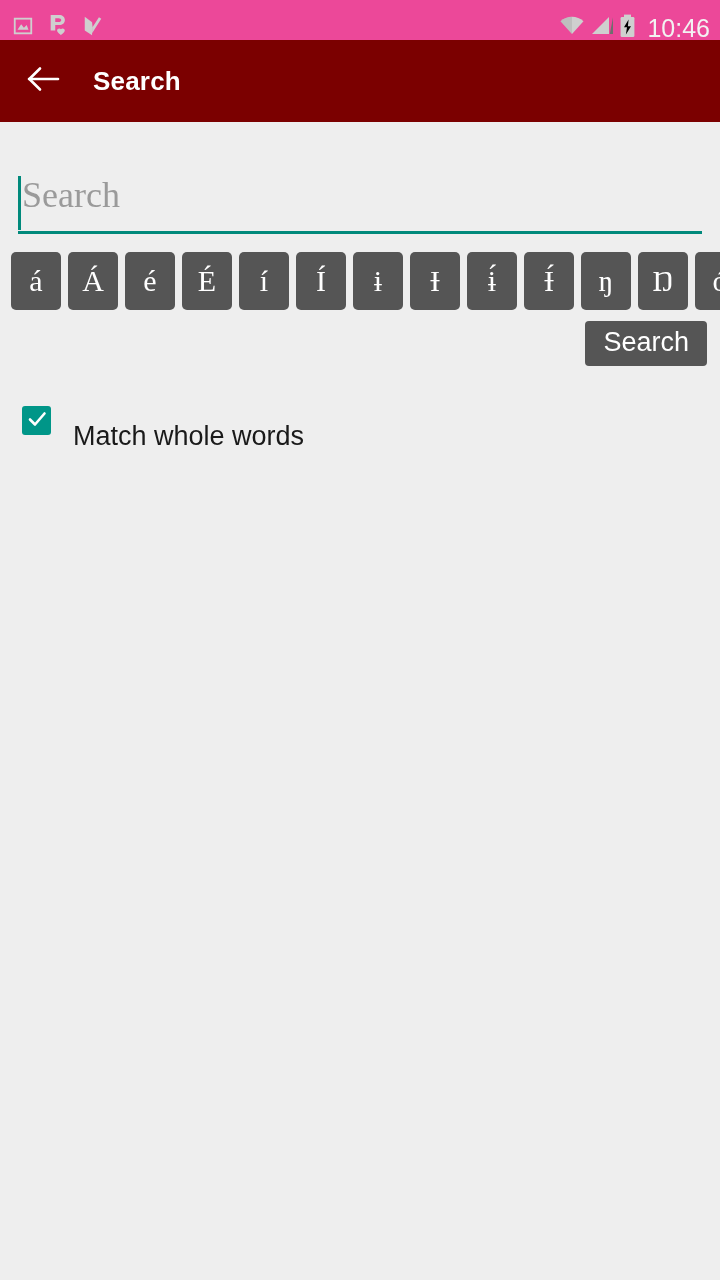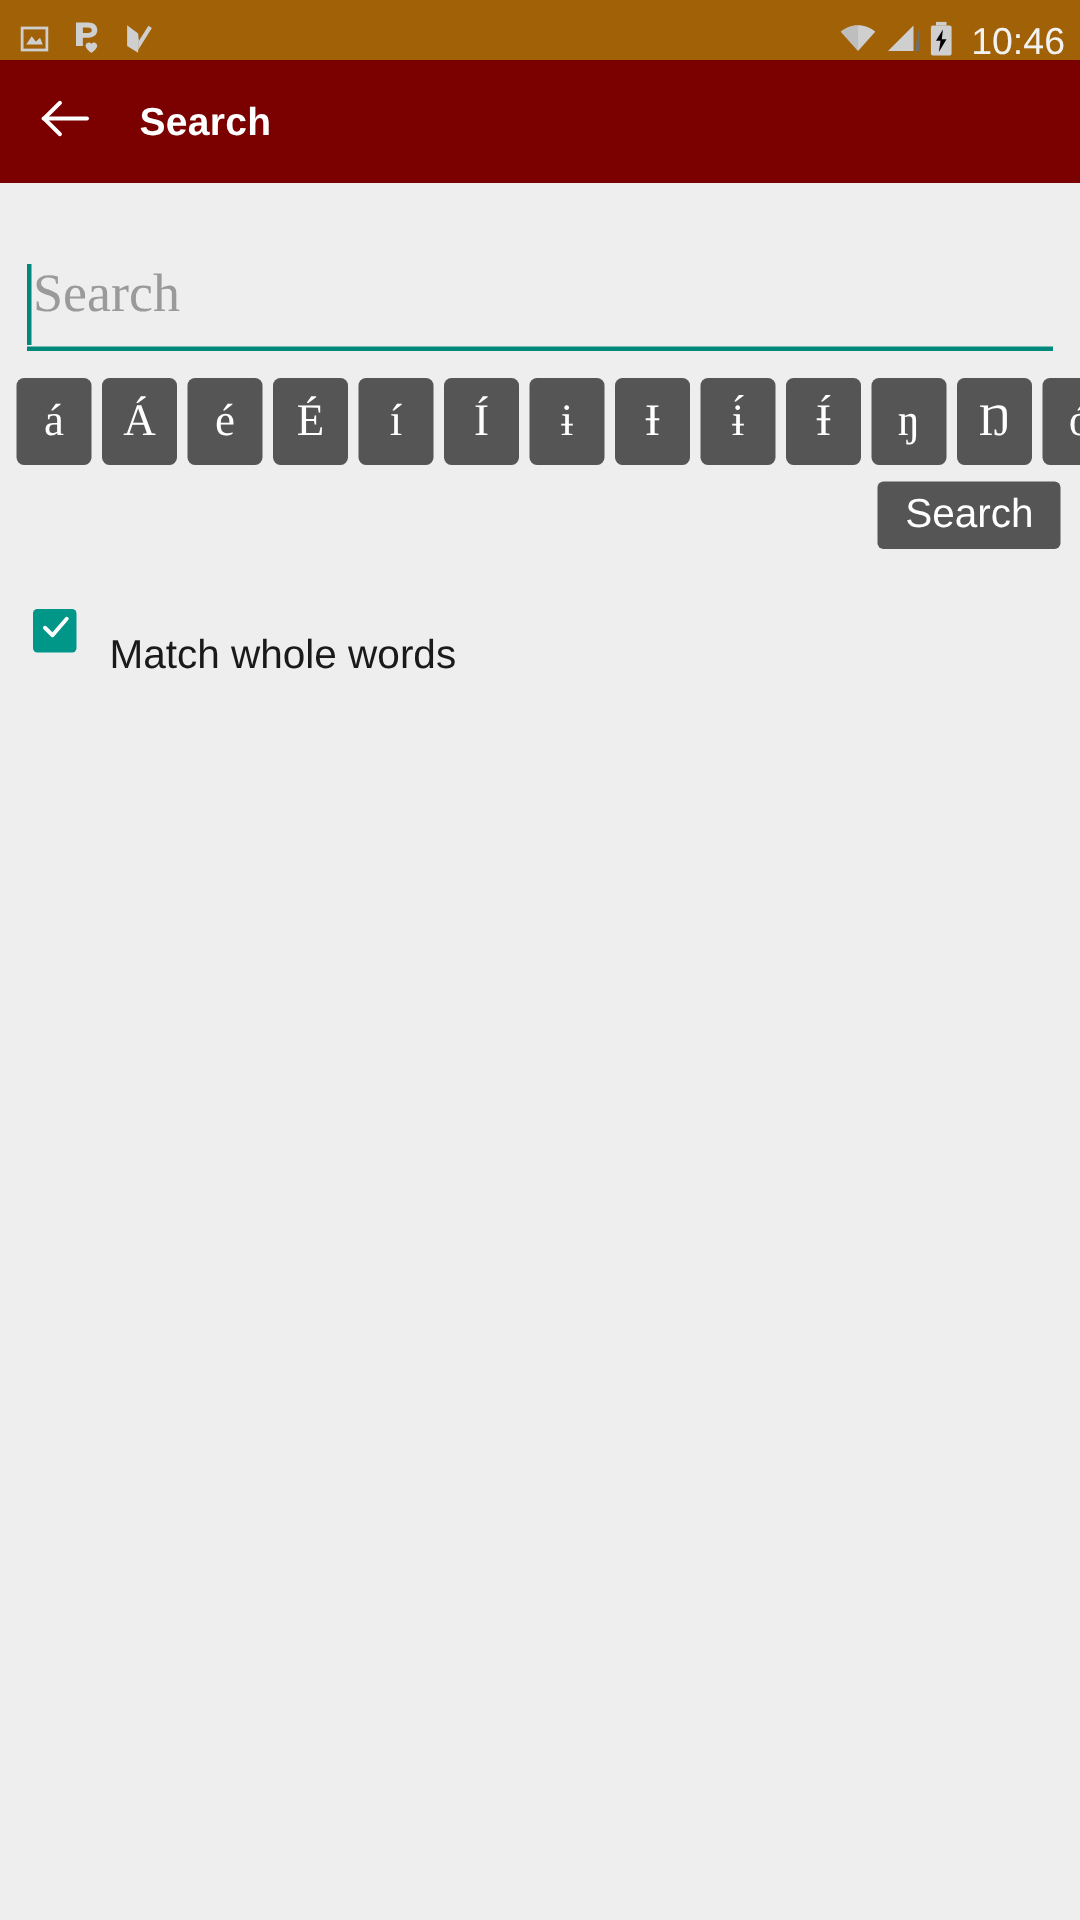--- a/index.html
+++ b/index.html
@@ -12,21 +12,21 @@
 
   body {
     font-family: "Liberation Sans", sans-serif;
     background: #eeeeee;
     position: relative;
   }
 
   
   .status-bar {
     height: 40px;
-    background: #a16207;
+    background: #ec4899;
     display: flex;
     align-items: center;
     justify-content: space-between;
     padding: 16px 10px 0 12px;
   }
   .status-left {
     display: flex;
     align-items: center;
     gap: 13px;
   }

